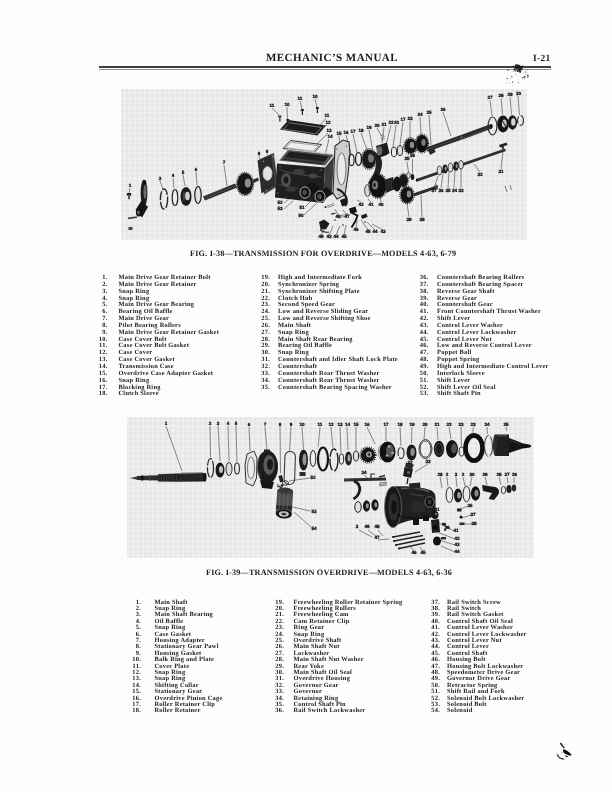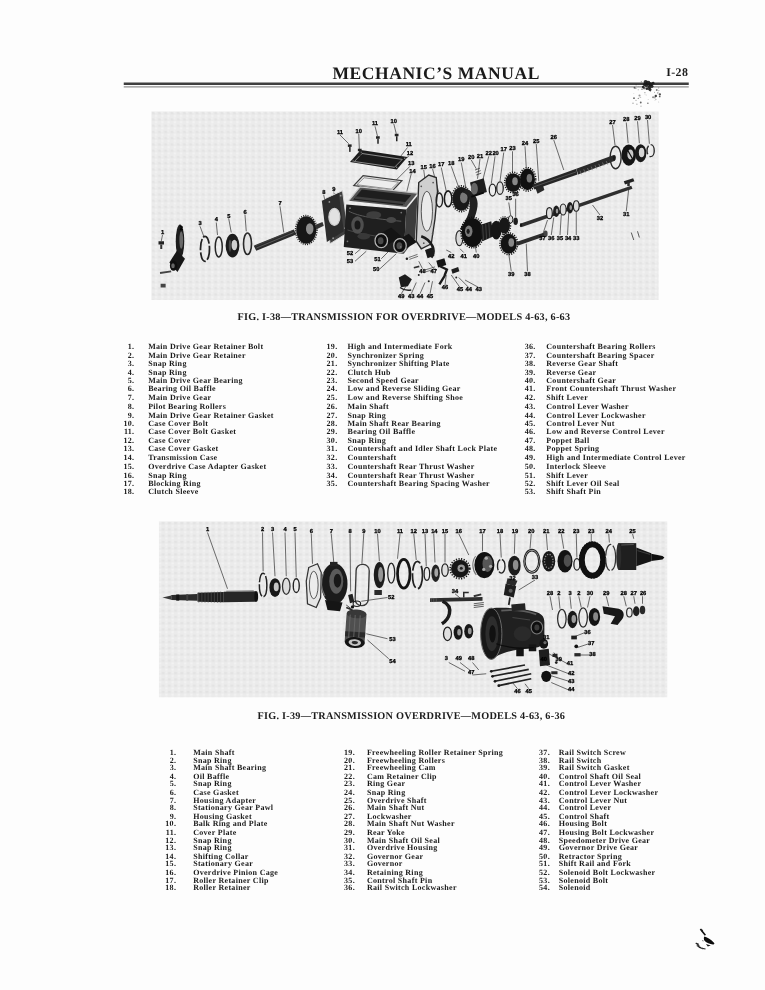--- a/index.html
+++ b/index.html
@@ -1,32 +1,32 @@
 <!DOCTYPE html>
 <html><head>
 <meta charset="utf-8">
 <style>
   html,body{margin:0;padding:0;}
   *{-webkit-font-smoothing:antialiased;text-rendering:geometricPrecision;}
   body{width:612px;height:792px;position:relative;background:#fdfdfd;overflow:hidden;
        font-family:"Liberation Serif",serif;}
   .abs{position:absolute;}
-  .hdr{font-weight:bold;font-size:14px;letter-spacing:0.45px;color:#1a1a1a;}
+  .hdr{font-weight:bold;font-size:11px;letter-spacing:0.45px;color:#1a1a1a;}
   .cap{font-weight:bold;font-size:8.2px;letter-spacing:0.2px;color:#1c1c1c;white-space:nowrap;}
   .plist{font-size:6.4px;font-weight:bold;color:#1b1b1b;letter-spacing:0.25px;}
   .plist .row{display:flex;}
   .plist .n{display:inline-block;text-align:right;flex:none;}
   .plist .t{white-space:nowrap;}
 </style>
 </head>
 <body>
 
 <div class="abs hdr" id="hdrTitle" style="left:266px;top:52.3px;">MECHANIC’S MANUAL</div>
 
-<div class="abs hdr" style="left:533px;top:54px;font-size:9.5px;letter-spacing:0.3px;">I-28</div>
+<div class="abs hdr" style="left:533px;top:54px;font-size:9.5px;letter-spacing:0.3px;">I-21</div>
 
 <div class="abs" style="left:99px;top:66px;width:452px;height:1.9px;background:#3f3f3f;"></div>
 
 <div class="abs" style="left:99px;top:68.9px;width:452px;height:0.8px;background:#909090;"></div>
 
 <svg class="abs" style="left:503px;top:62px;" width="30" height="26" viewBox="0 0 30 26">
   <circle cx="13.5" cy="3.5" r="1.6" fill="#1a1a1a" opacity="0.9"></circle>
   <circle cx="15.5" cy="4.5" r="1.9" fill="#1a1a1a" opacity="0.9"></circle>
   <circle cx="17.5" cy="5.5" r="1.7" fill="#1a1a1a" opacity="0.9"></circle>
   <circle cx="14" cy="6" r="1.5" fill="#1a1a1a" opacity="0.9"></circle>
@@ -474,21 +474,21 @@
         <text x="254" y="144">44</text>
         <text x="262" y="144">43</text>
       <text x="200" y="149">49</text>
         <text x="208" y="149">43</text>
         <text x="215" y="149">44</text>
         <text x="223" y="149">45</text>
     </g>
   </g>
 </svg>
 
-<div class="abs cap" id="cap1" style="left:190px;top:248.5px;">FIG. I-38—TRANSMISSION FOR OVERDRIVE—MODELS 4-63, 6-63</div>
+<div class="abs cap" id="cap1" style="left:190px;top:248.5px;">FIG. I-38—TRANSMISSION FOR OVERDRIVE—MODELS 4-63, 6-79</div>
 
 <div class="abs plist" id="l1c1" style="left:95px;top:275px;line-height:6.85px;">
 <div class="row">
       <span class="n" style="width:12.5px;">1.</span>
       <span class="t" style="margin-left:11px;">Main Drive Gear Retainer Bolt</span>
     </div>
 <div class="row">
       <span class="n" style="width:12.5px;">2.</span>
       <span class="t" style="margin-left:11px;">Main Drive Gear Retainer</span>
     </div>

